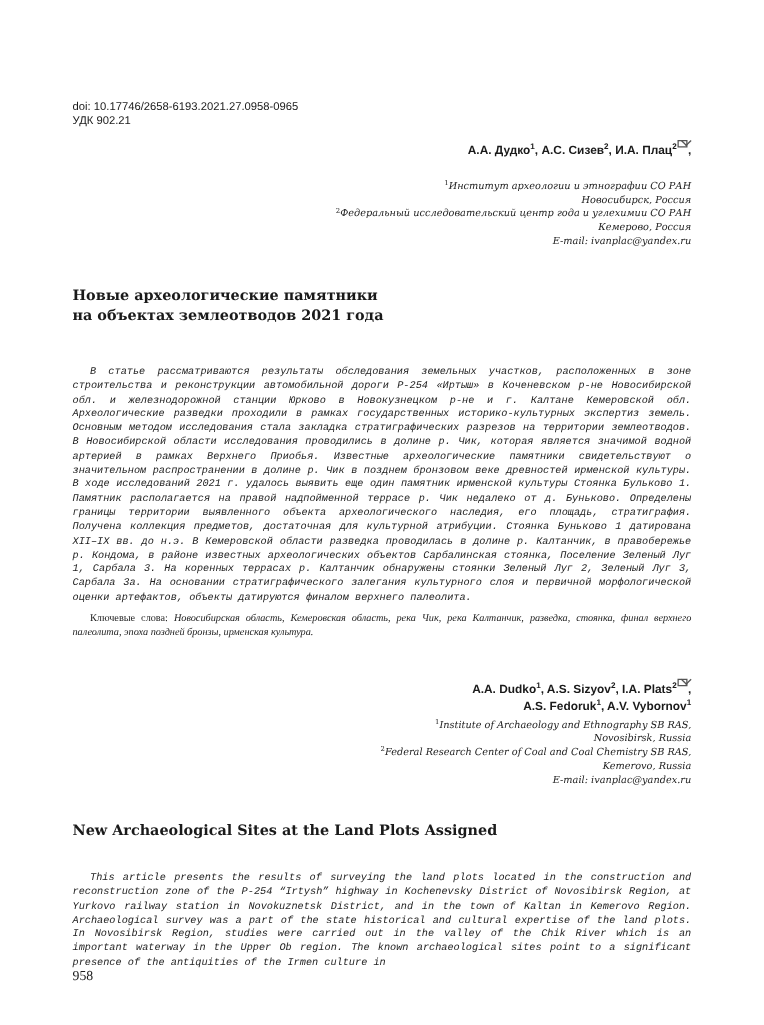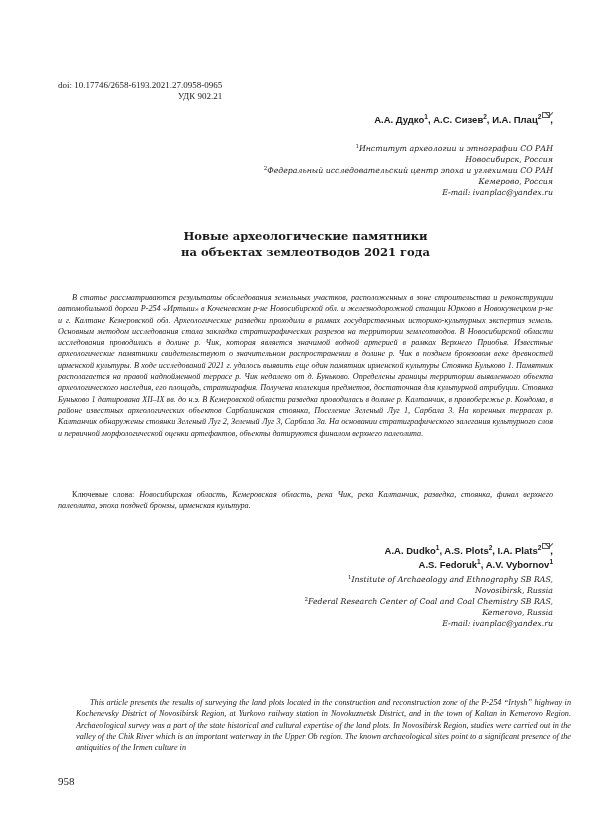--- a/index.html
+++ b/index.html
@@ -1,26 +1,26 @@
 <!DOCTYPE html>
 <html><head>
 <meta charset="utf-8">
 <style>
   html, body { margin: 0; padding: 0; background: #ffffff; }
   body { width: 611px; height: 820px; position: relative; overflow: hidden; color: #1a1a1a; }
   .page { position: absolute; left: 0; top: 0; width: 611px; height: 820px; background: #fff; }
-  .meta { position: absolute; left: 58px; top: 80px; font-size: 9px; line-height: 11px; font-family: Liberation Serif, serif; text-align: right; }
+  .meta { position: absolute; left: 58px; top: 80px; font-size: 9px; line-height: 11px; font-family: Liberation Sans, sans-serif; }
   .authors { position: absolute; right: 58px; width: 420px; text-align: right; font-family: Liberation Sans, sans-serif; font-weight: bold; font-size: 9.5px; line-height: 14px; }
   .authors sup { font-size: 6.5px; vertical-align: 4px; line-height: 0; }
   .env { display: inline-block; width: 8px; height: 6px; border: 0.8px solid #555; position: relative; vertical-align: 5px; box-sizing: border-box; margin-left: 1px; }
   .env:before { content: ""; position: absolute; left: 0; top: -2px; width: 5px; height: 5px; border-right: 0.8px solid #555; border-bottom: 0.8px solid #555; transform: rotate(45deg); transform-origin: 100% 100%; }
   .affil { position: absolute; right: 58px; width: 420px; text-align: right; font-family: "DejaVu Serif", serif; font-style: italic; font-size: 7.8px; line-height: 11px; color: #222; }
   .affil sup { font-size: 5.5px; vertical-align: 3px; line-height: 0; font-style: normal; }
-  .title { position: absolute; left: 58px; width: 495px; text-align: center; font-family: "DejaVu Serif", serif; font-weight: bold; font-size: 11.5px; line-height: 16px; }
-  .abstract { position: absolute; left: 58px; width: 495px; font-family: Liberation Serif, serif; font-style: italic; font-size: 8.2px; line-height: 11.3px; text-align: justify; color: #222; }
+  .title { position: absolute; left: 58px; width: 495px; font-family: "DejaVu Serif", serif; font-weight: bold; font-size: 11.5px; line-height: 16px; }
+  .abstract { position: absolute; left: 58px; width: 495px; font-family: Liberation Mono, monospace; font-style: italic; font-size: 8.2px; line-height: 11.3px; text-align: justify; color: #222; }
   .abstract p { margin: 0; text-indent: 14px; }
   .keywords { position: absolute; left: 58px; width: 495px; font-family: "Liberation Serif", serif; font-size: 8.2px; line-height: 11.3px; text-align: justify; color: #222; text-indent: 14px; }
   .keywords .kw-list { font-style: italic; }
   .pagenum { position: absolute; left: 58px; top: 775px; font-family: "Liberation Serif", serif; font-size: 11px; }
 </style>
 </head>
 <body>
 
 <div class="page">
 
@@ -33,59 +33,60 @@
     <div>
       <span>А.А. Дудко</span><sup>1</sup>,
       <span>А.С. Сизев</span><sup>2</sup>,
       <span>И.А. Плац</span><sup>2</sup><span class="env"></span>,
     </div>
   </div>
 
   <div class="affil" style="top:143px;">
     <div><sup>1</sup><span>Институт археологии и этнографии СО РАН</span></div>
     <div>Новосибирск, Россия</div>
-    <div><sup>2</sup><span>Федеральный исследовательский центр эпоха и углехимии СО РАН</span></div>
+    <div><sup>2</sup><span>Федеральный исследовательский центр года и углехимии СО РАН</span></div>
     <div>Кемерово, Россия</div>
     <div>E-mail: ivanplac@yandex.ru</div>
   </div>
 
   <div class="title" style="top:228px;">
     <div>Новые археологические памятники</div>
     <div>на объектах землеотводов 2021 года</div>
   </div>
 
   <div class="abstract" style="top:292px;">
     <p>В статье рассматриваются результаты обследования земельных участков, расположенных в зоне строительства и реконструкции автомобильной дороги Р-254 «Иртыш» в Коченевском р-не Новосибирской обл. и железнодорожной станции Юрково в Новокузнецком р-не и г. Калтане Кемеровской обл. Археологические разведки проходили в рамках государственных историко-культурных экспертиз земель. Основным методом исследования стала закладка стратиграфических разрезов на территории землеотводов. В Новосибирской области исследования проводились в долине р. Чик, которая является значимой водной артерией в рамках Верхнего Приобья. Известные археологические памятники свидетельствуют о значительном распространении в долине р. Чик в позднем бронзовом веке древностей ирменской культуры. В ходе исследований 2021 г. удалось выявить еще один памятник ирменской культуры Стоянка Бульково 1. Памятник располагается на правой надпойменной террасе р. Чик недалеко от д. Буньково. Определены границы территории выявленного объекта археологического наследия, его площадь, стратиграфия. Получена коллекция предметов, достаточная для культурной атрибуции. Стоянка Буньково 1 датирована XII–IX вв. до н.э. В Кемеровской области разведка проводилась в долине р. Калтанчик, в правобережье р. Кондома, в районе известных археологических объектов Сарбалинская стоянка, Поселение Зеленый Луг 1, Сарбала 3. На коренных террасах р. Калтанчик обнаружены стоянки Зеленый Луг 2, Зеленый Луг 3, Сарбала 3а. На основании стратиграфического залегания культурного слоя и первичной морфологической оценки артефактов, объекты датируются финалом верхнего палеолита.</p>
   </div>
 
   <div class="keywords" style="top:489px;">
     <span>Ключевые слова: </span><span class="kw-list">Новосибирская область, Кемеровская область, река Чик, река Калтанчик, разведка, стоянка, финал верхнего палеолита, эпоха поздней бронзы, ирменская культура.</span>
   </div>
 
   <div class="authors" style="top:543px;">
     <div>
       <span>A.A. Dudko</span><sup>1</sup>,
-      <span>A.S. Plots</span><sup>2</sup>,
+      <span>A.S. Sizyov</span><sup>2</sup>,
       <span>I.A. Plats</span><sup>2</sup><span class="env"></span>,
     </div>
     <div>
       <span>A.S. Fedoruk</span><sup>1</sup>,
       <span>A.V. Vybornov</span><sup>1</sup>
     </div>
   </div>
 
   <div class="affil" style="top:574px;">
     <div><sup>1</sup><span>Institute of Archaeology and Ethnography SB RAS,</span></div>
     <div>Novosibirsk, Russia</div>
     <div><sup>2</sup><span>Federal Research Center of Coal and Coal Chemistry SB RAS,</span></div>
     <div>Kemerovo, Russia</div>
     <div>E-mail: ivanplac@yandex.ru</div>
   </div>
 
   <div class="title" style="top:656px;">
+    <div>New Archaeological Sites at the Land Plots Assigned</div>
   </div>
 
-  <div class="abstract" style="top:697px;margin-left:18px;">
+  <div class="abstract" style="top:697px;">
     <p>This article presents the results of surveying the land plots located in the construction and reconstruction zone of the P-254 “Irtysh” highway in Kochenevsky District of Novosibirsk Region, at Yurkovo railway station in Novokuznetsk District, and in the town of Kaltan in Kemerovo Region. Archaeological survey was a part of the state historical and cultural expertise of the land plots. In Novosibirsk Region, studies were carried out in the valley of the Chik River which is an important waterway in the Upper Ob region. The known archaeological sites point to a significant presence of the antiquities of the Irmen culture in</p>
   </div>
 
   <div class="pagenum">958</div>
 </div>
 
 </body></html>

